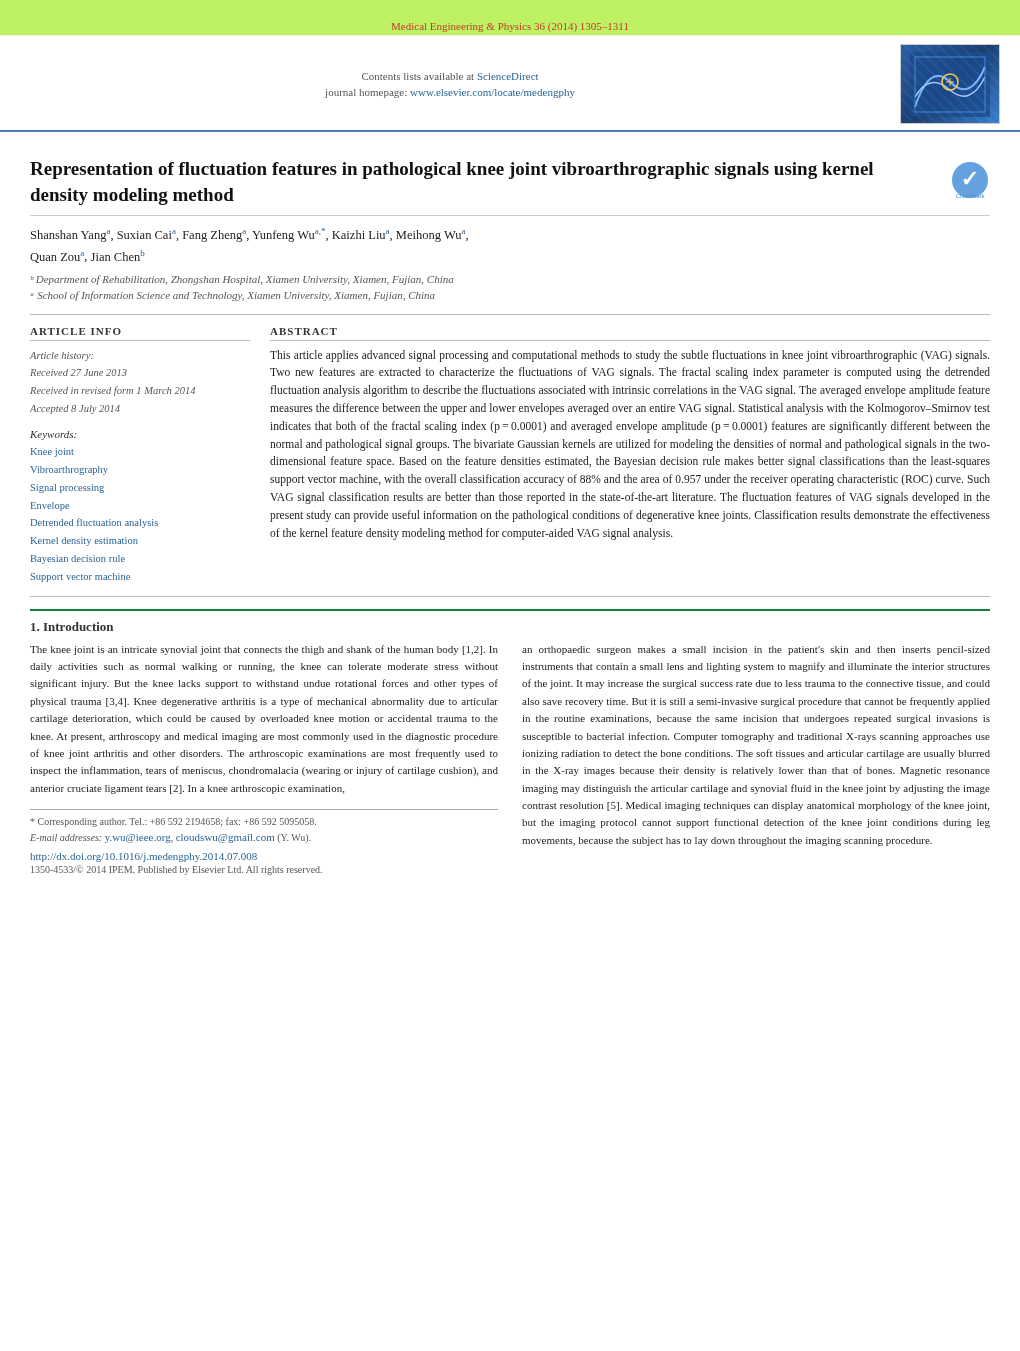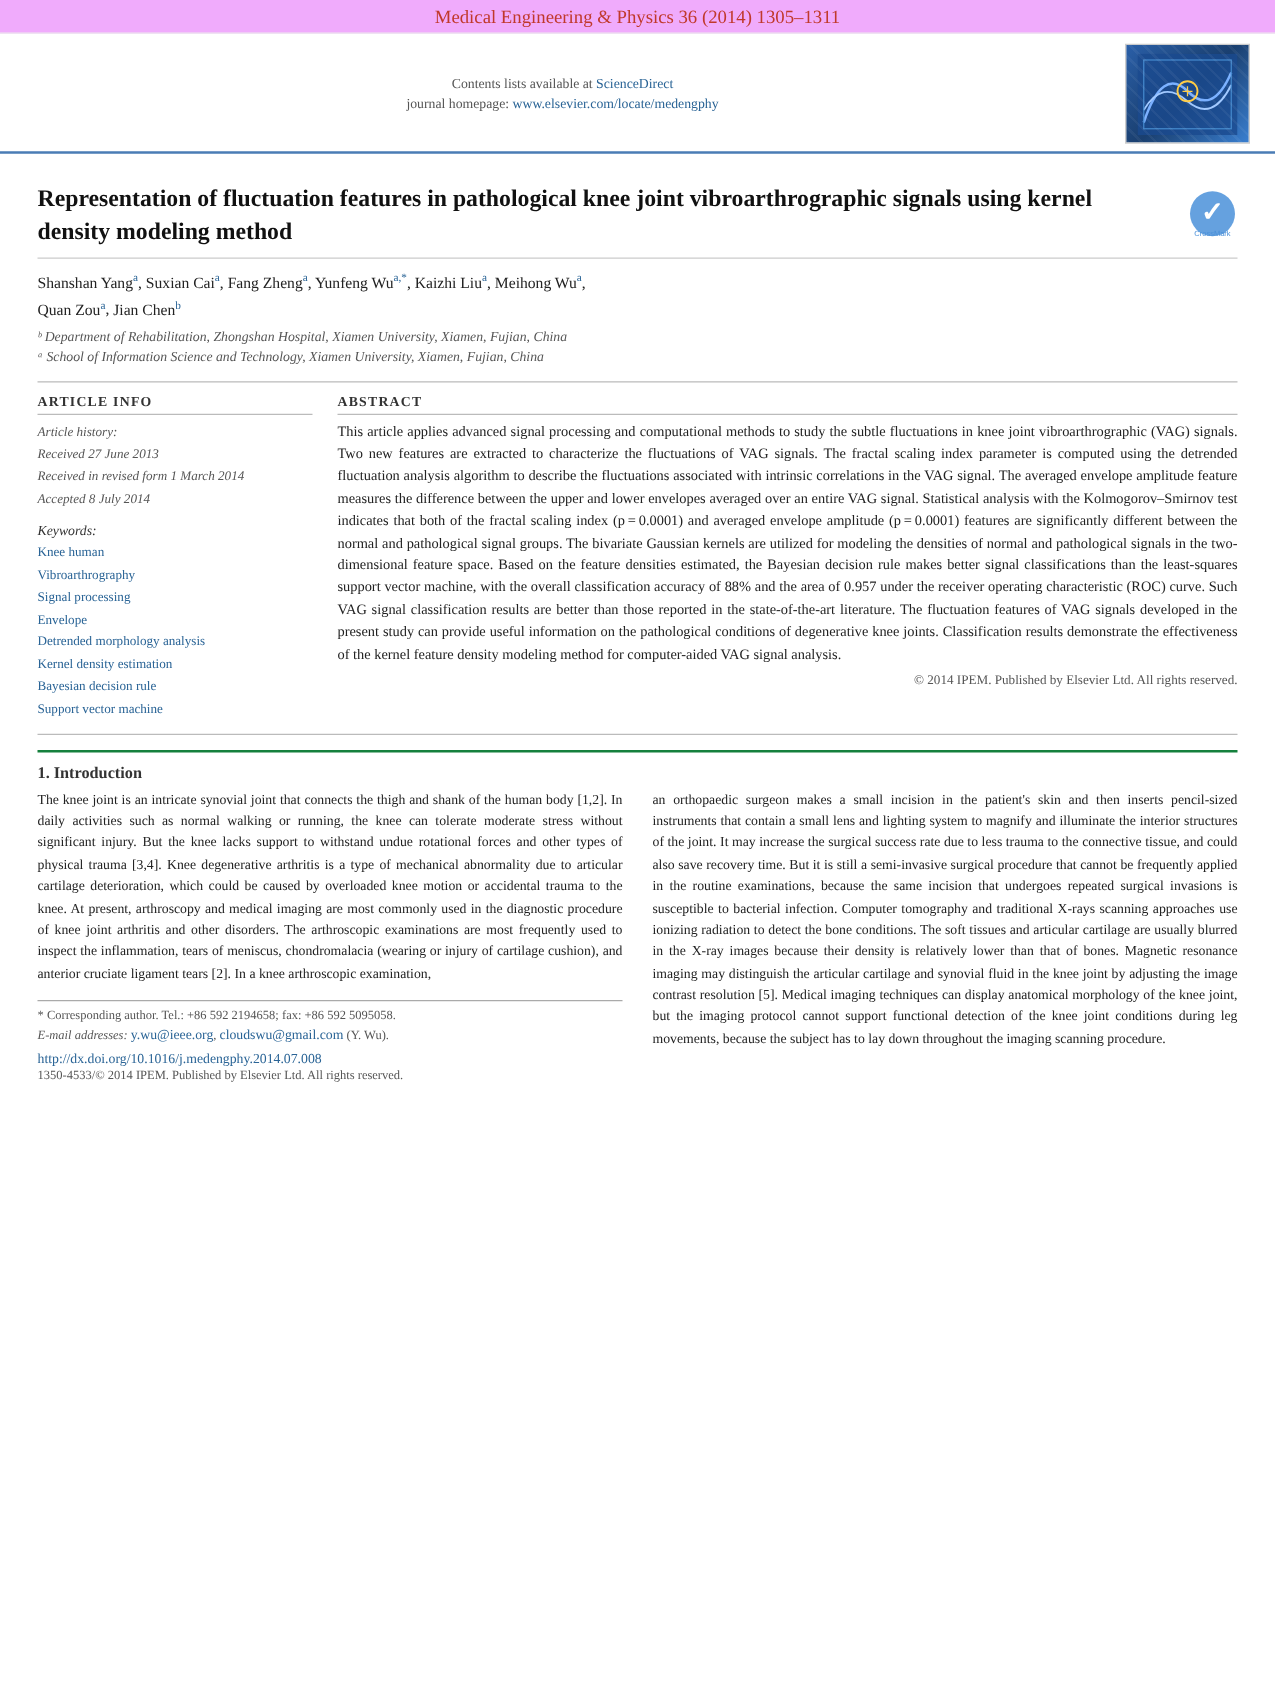--- a/index.html
+++ b/index.html
@@ -5,24 +5,24 @@
     * { margin: 0; padding: 0; box-sizing: border-box; }
     body {
       width: 1020px;
       min-height: 1351px;
       background: #fff;
       font-family: 'Times New Roman', Times, serif;
       font-size: 13px;
       color: #222;
     }
     .top-bar {
-      background: #f0abfc;
+      background: #bef264;
       text-align: center;
-      padding: 6px 0 3px;
-      font-size: 15px;
+      padding: 20px 0 3px;
+      font-size: 11px;
       color: #c0392b;
       border-bottom: 1px solid #eee;
     }
     .header-section {
       display: flex;
       align-items: center;
       justify-content: space-between;
       padding: 8px 20px 6px;
       border-bottom: 2px solid #4a7cb5;
     }
@@ -318,37 +318,36 @@
 
       <div class="article-history">
         <div><em>Article history:</em></div>
         <div>Received 27 June 2013</div>
         <div>Received in revised form 1 March 2014</div>
         <div>Accepted 8 July 2014</div>
       </div>
 
       <div class="keywords-section">
         <div class="keywords-label">Keywords:</div>
-        <div class="keyword-item">Knee human</div>
+        <div class="keyword-item">Knee joint</div>
         <div class="keyword-item">Vibroarthrography</div>
         <div class="keyword-item">Signal processing</div>
         <div class="keyword-item">Envelope</div>
-        <div class="keyword-item">Detrended morphology analysis</div>
+        <div class="keyword-item">Detrended fluctuation analysis</div>
         <div class="keyword-item">Kernel density estimation</div>
         <div class="keyword-item">Bayesian decision rule</div>
         <div class="keyword-item">Support vector machine</div>
       </div>
     </div>
 
     <div class="right-col">
       <div class="section-heading">Abstract</div>
       <div class="abstract-text">
         <p>This article applies advanced signal processing and computational methods to study the subtle fluctuations in knee joint vibroarthrographic (VAG) signals. Two new features are extracted to characterize the fluctuations of VAG signals. The fractal scaling index parameter is computed using the detrended fluctuation analysis algorithm to describe the fluctuations associated with intrinsic correlations in the VAG signal. The averaged envelope amplitude feature measures the difference between the upper and lower envelopes averaged over an entire VAG signal. Statistical analysis with the Kolmogorov–Smirnov test indicates that both of the fractal scaling index (p = 0.0001) and averaged envelope amplitude (p = 0.0001) features are significantly different between the normal and pathological signal groups. The bivariate Gaussian kernels are utilized for modeling the densities of normal and pathological signals in the two-dimensional feature space. Based on the feature densities estimated, the Bayesian decision rule makes better signal classifications than the least-squares support vector machine, with the overall classification accuracy of 88% and the area of 0.957 under the receiver operating characteristic (ROC) curve. Such VAG signal classification results are better than those reported in the state-of-the-art literature. The fluctuation features of VAG signals developed in the present study can provide useful information on the pathological conditions of degenerative knee joints. Classification results demonstrate the effectiveness of the kernel feature density modeling method for computer-aided VAG signal analysis.</p>
       </div>
-      <div class="copyright-line">© 2014 IPEM. Published by Elsevier Ltd. All rights reserved.</div>
     </div>
   </div>
 
   <hr class="divider">
 
   <div class="body-section">
     <div class="section-number-title">1.  Introduction</div>
     <div class="body-two-col">
       <div class="body-left">
         <div class="body-text">

